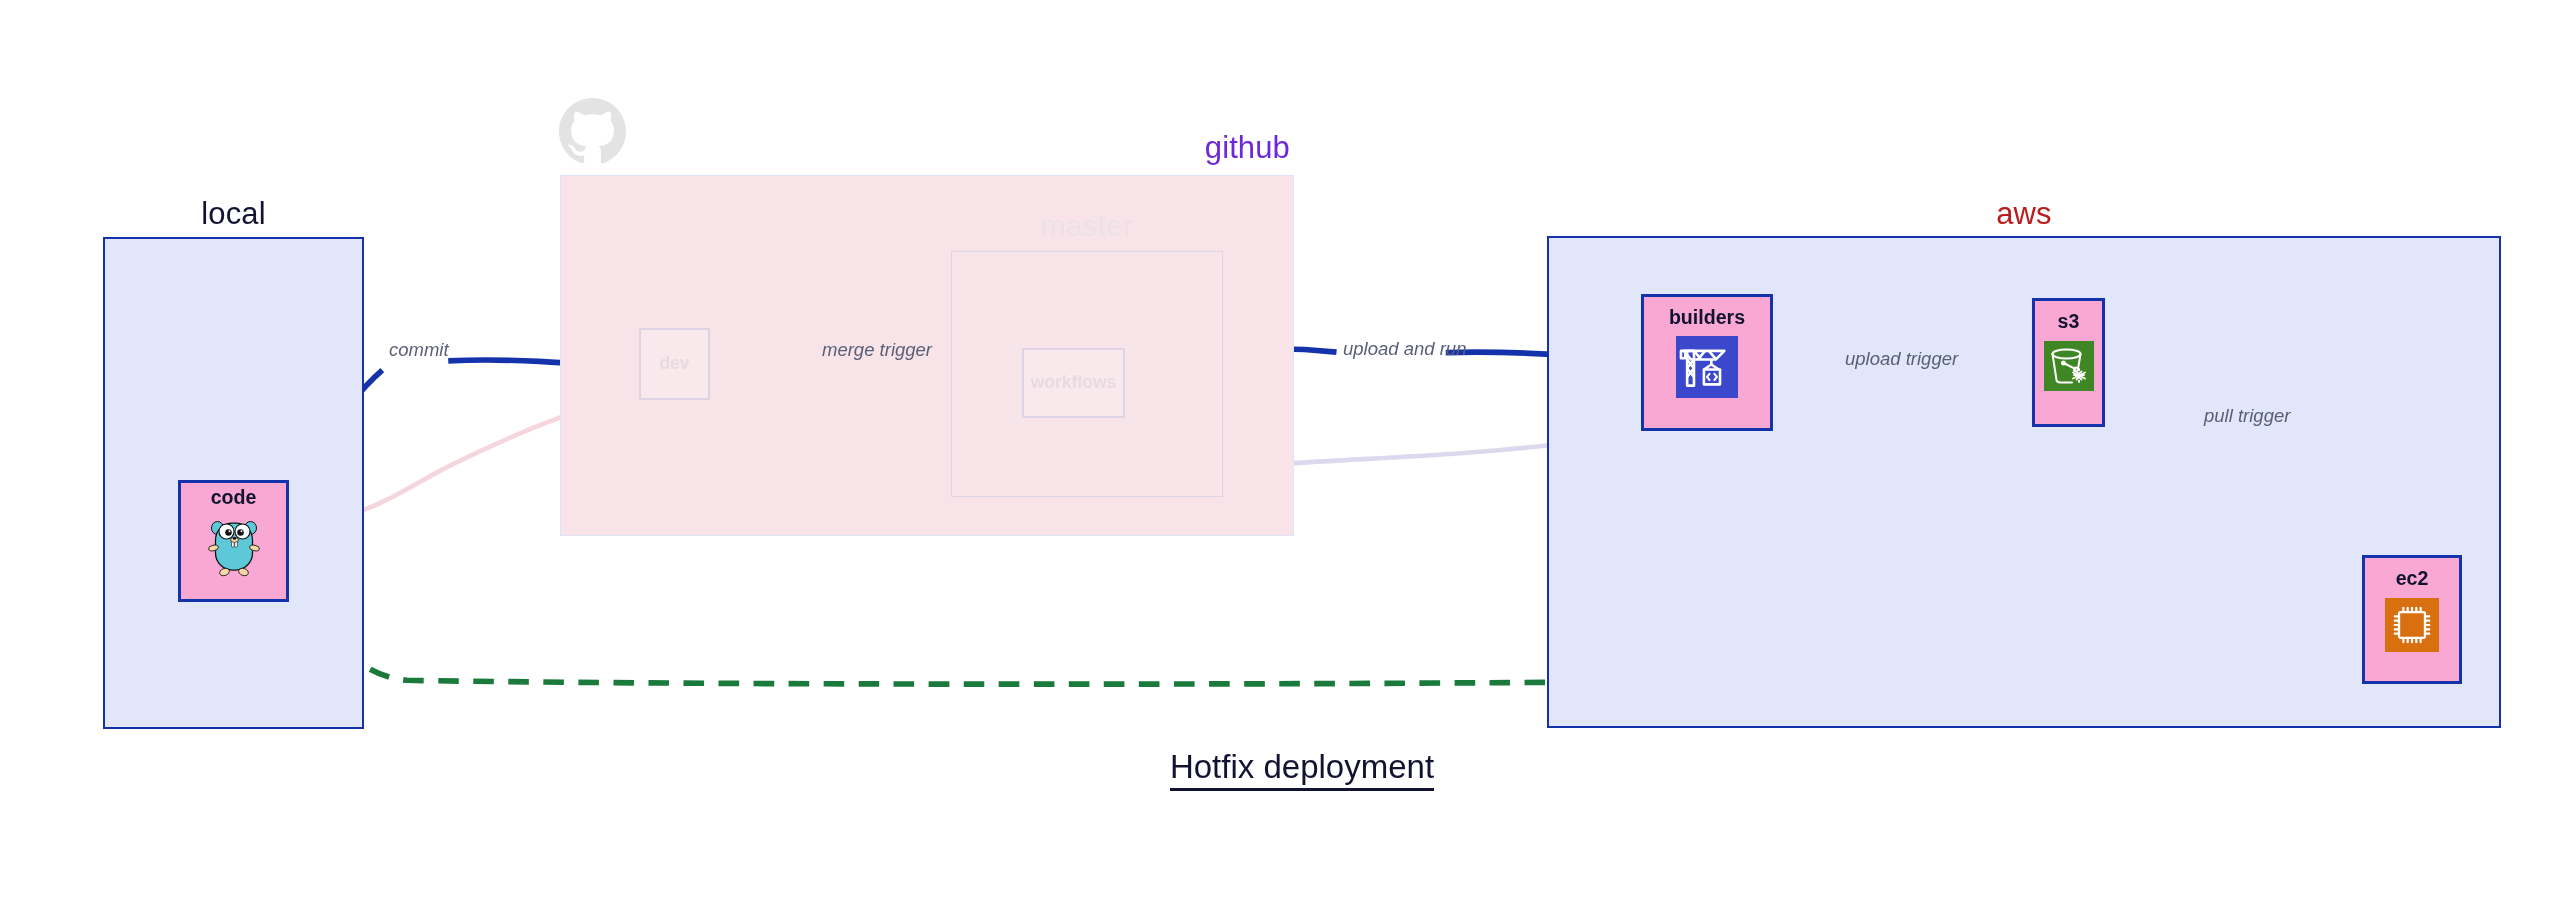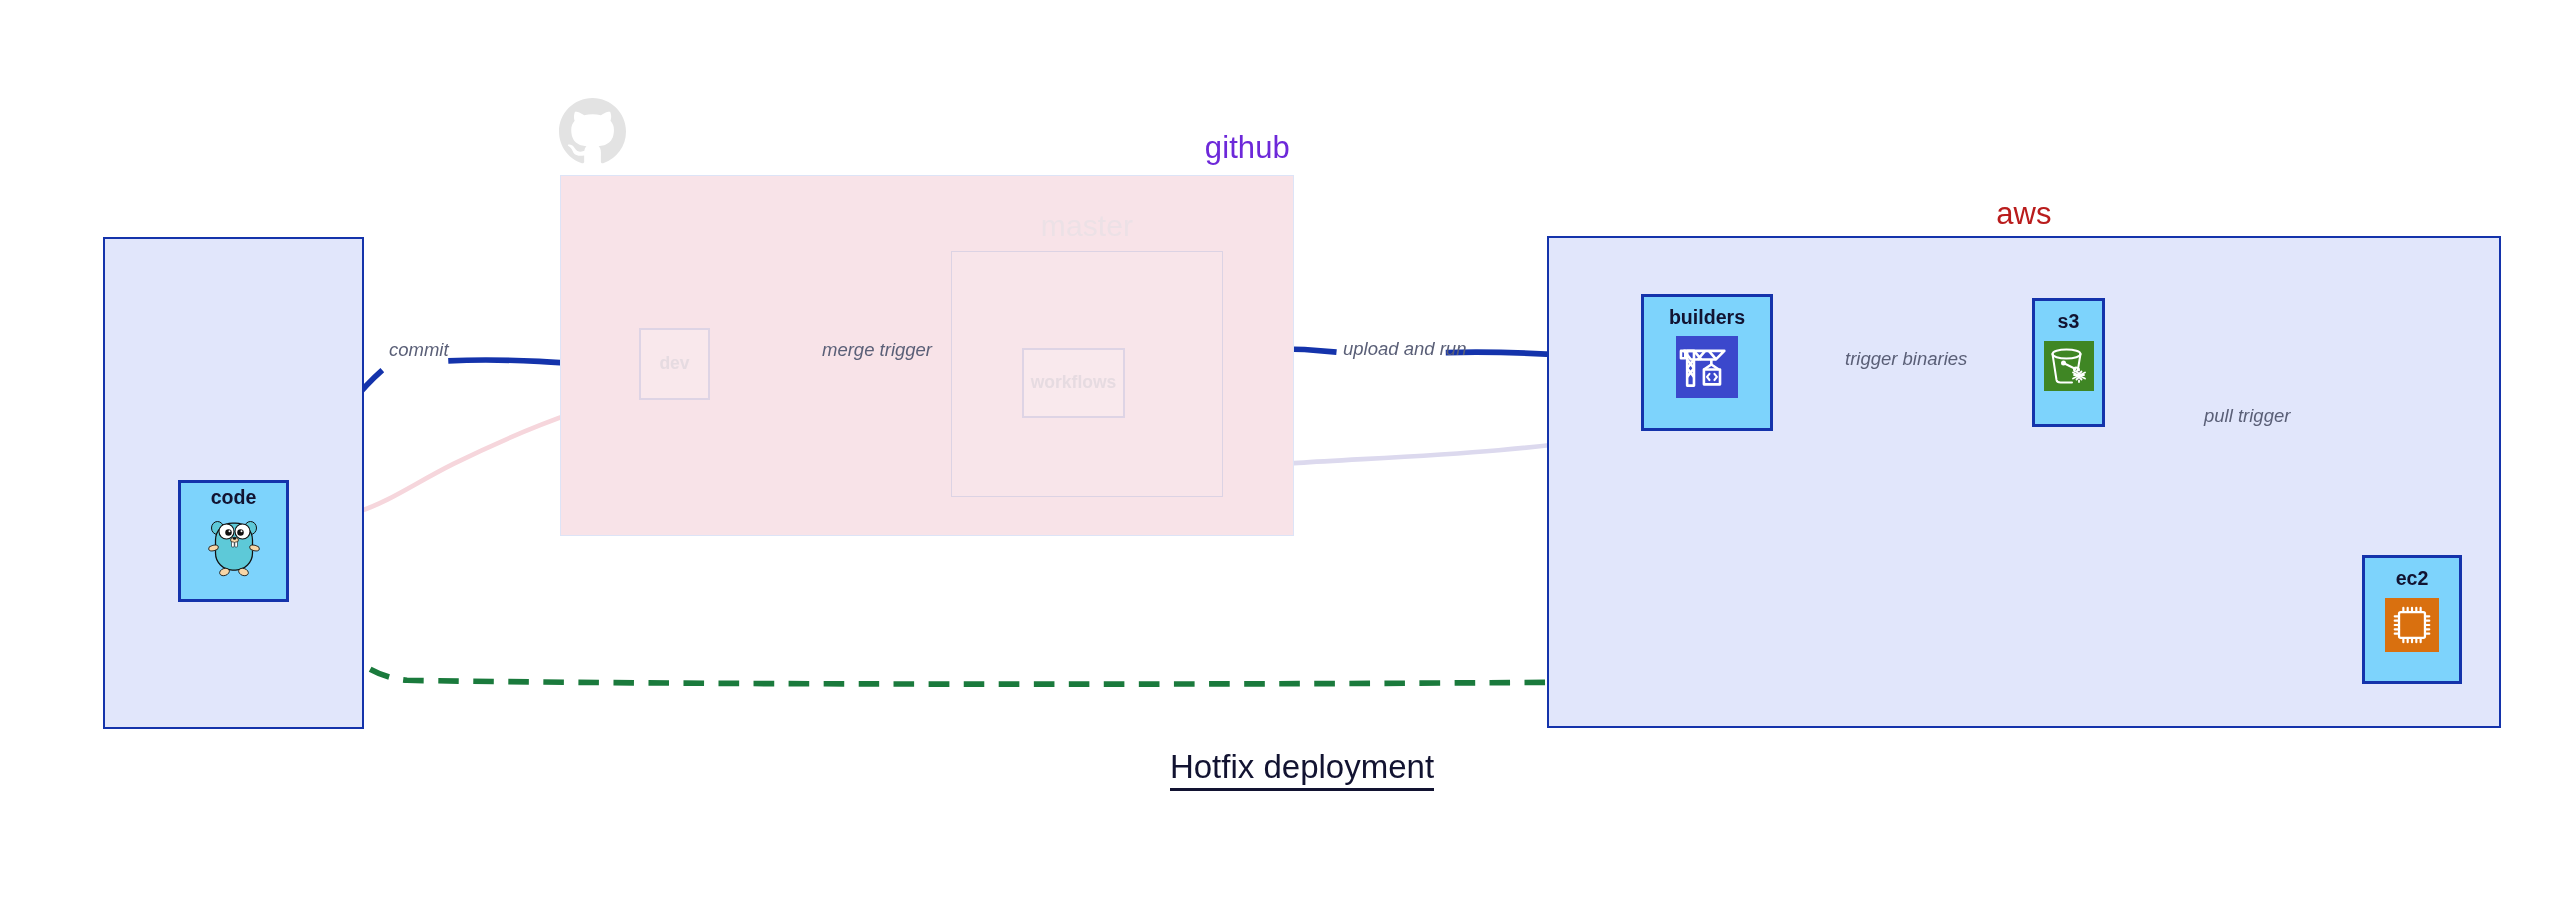--- a/index.html
+++ b/index.html
@@ -40,21 +40,21 @@
     background:#e1e6fb;border:2.6px solid #1433ab;}
   #title-aws{left:1547px;top:196px;width:954px;
     font-size:31px;color:#b91c1c;}
 
   
   .node{position:absolute;box-sizing:border-box;display:flex;
     flex-direction:column;align-items:center;}
   .node-label{font-weight:700;line-height:1;white-space:nowrap;}
   .node-icon{display:flex;align-items:center;justify-content:center;}
 
-  .node.solid{background:#7dd3fc;border:3.1px solid #1433ab;}
+  .node.solid{background:#f9a8d4;border:3.1px solid #1433ab;}
   .node.solid .node-label{color:#121331;}
 
   .node.ghost{background:rgba(255,255,255,0.18);border:2.1px solid #ded4e5;}
   .node.ghost .node-label{color:#e6dbe1;}
 
   #node-code{left:178px;top:480px;width:111px;height:122px;padding-top:5px;}
   #node-code .node-label{font-size:19.6px;}
   #node-code .node-icon{margin-top:7.2px;}
 
   #node-dev{left:639px;top:328px;width:71px;height:72px;
@@ -142,20 +142,21 @@
     <path fill="#e3e3e3" d="M8 0C3.58 0 0 3.58 0 8c0 3.54 2.29 6.53 5.47 7.59.4.07.55-.17.55-.38
       0-.19-.01-.82-.01-1.49-2.01.37-2.53-.49-2.69-.94-.09-.23-.48-.94-.82-1.13-.28-.15-.68-.52-.01-.53
       .63-.01 1.08.58 1.23.82.72 1.21 1.87.87 2.33.66.07-.52.28-.87.51-1.07-1.78-.2-3.64-.89-3.64-3.95
       0-.87.31-1.59.82-2.15-.08-.2-.36-1.02.08-2.12 0 0 .67-.21 2.2.82.64-.18 1.32-.27 2-.27
       .68 0 1.36.09 2 .27 1.53-1.04 2.2-.82 2.2-.82.44 1.1.16 1.92.08 2.12.51.56.82 1.27.82 2.15
       0 3.07-1.87 3.75-3.65 3.95.29.25.54.73.54 1.48 0 1.07-.01 1.93-.01 2.2 0 .21.15.46.55.38
       A8.012 8.012 0 0 0 16 8c0-4.42-3.58-8-8-8z"></path>
   </svg>
 
   <div class="group" id="grp-local"></div>
+  <div class="group-title" id="title-local">local</div>
 
   <div class="group" id="grp-github"></div>
   <div class="group-title" id="title-github">github</div>
 
   <div class="group" id="grp-master"></div>
   <div class="group-title" id="title-master">master</div>
 
   <div class="group" id="grp-aws"></div>
   <div class="group-title" id="title-aws">aws</div>
 
@@ -268,21 +269,21 @@
       </svg>
     </div>
   </div>
 
   <div class="edge-label" style="left:389px;top:341px;">commit</div>
 
   <div class="edge-label" style="left:822px;top:341px;">merge trigger</div>
 
   <div class="edge-label" style="left:1343px;top:340px;">upload and run</div>
 
-  <div class="edge-label" style="left:1845px;top:350px;">trigger binaries</div>
+  <div class="edge-label" style="left:1845px;top:350px;">upload trigger</div>
 
   <div class="edge-label" style="left:2204px;top:407px;">pull trigger</div>
 
   <div id="diagram-title">
     <span>Hotfix deployment</span>
   </div>
 
 </div>
 
 

